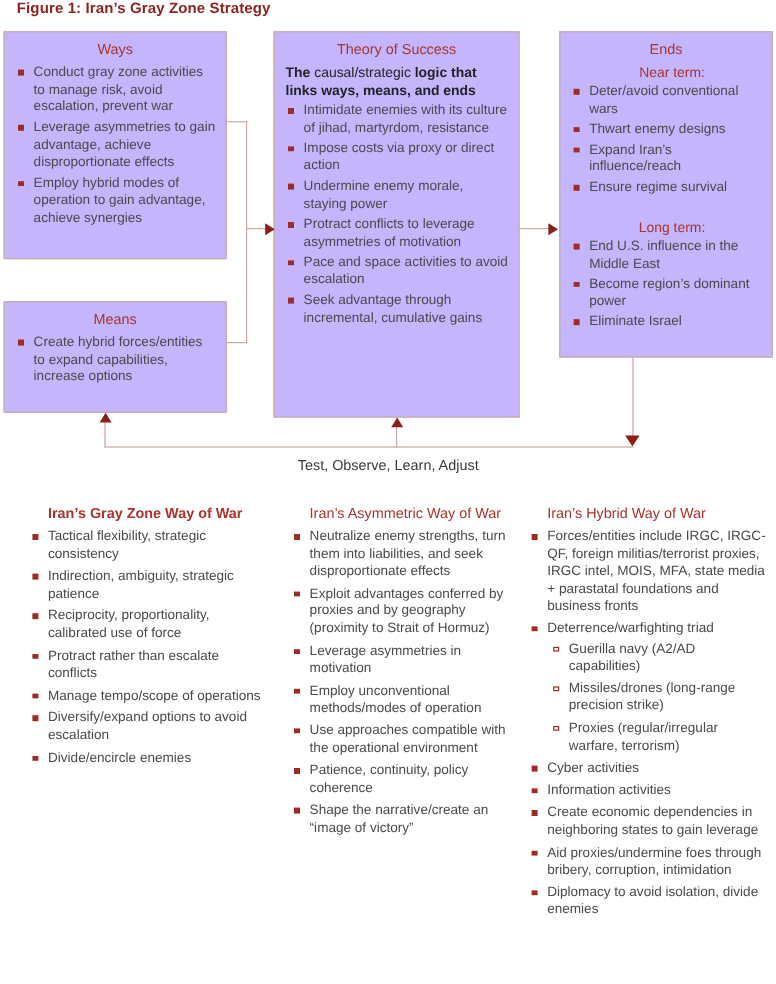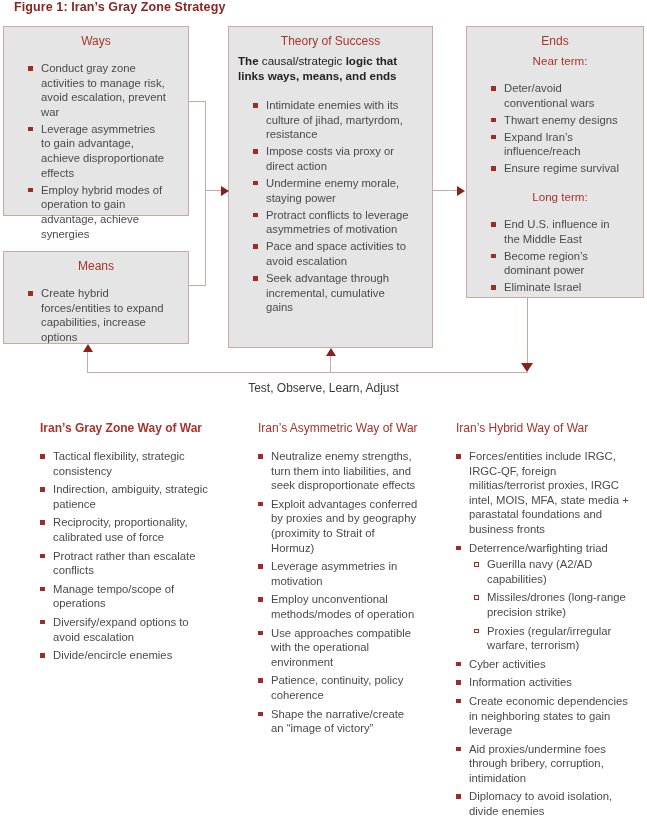--- a/index.html
+++ b/index.html
@@ -26,33 +26,33 @@
     top: 0px;
     font-size: 12.5px;
     font-weight: bold;
     color: #8c2420;
     letter-spacing: 0.1px;
     white-space: nowrap;
   }
   .box {
     position: absolute;
     border: 1px solid #c7aaa6;
-    background: #e5e5e5;
+    background: #c4b5fd;
     box-sizing: border-box;
   }
   .box-title {
     text-align: center;
     color: #a8342c;
     font-size: 12px;
     margin: 7px 0 5px 0;
     line-height: 14px;
   }
   ul.blist {
     list-style: none;
-    margin: 13px;
+    margin: 0;
     padding: 0 8px 0 10px;
   }
   ul.blist > li {
     position: relative;
     padding-left: 14px;
     margin-bottom: 2.5px;
     font-size: 11.3px;
     line-height: 14.6px;
     color: #4a4a4a;
   }
@@ -101,21 +101,21 @@
   }
   .term-label {
     color: #a8342c;
     font-size: 11.6px;
     line-height: 15px;
     padding-left: 10px;
     margin: 1px 0 1px 0;
     text-align: center;
   }
   .term-label.second {
-    margin-top: 5px;
+    margin-top: 18px;
   }
 
   
   .ln {
     position: absolute;
     background: #c7aaa6;
   }
   .arrow {
     position: absolute;
     width: 0;

